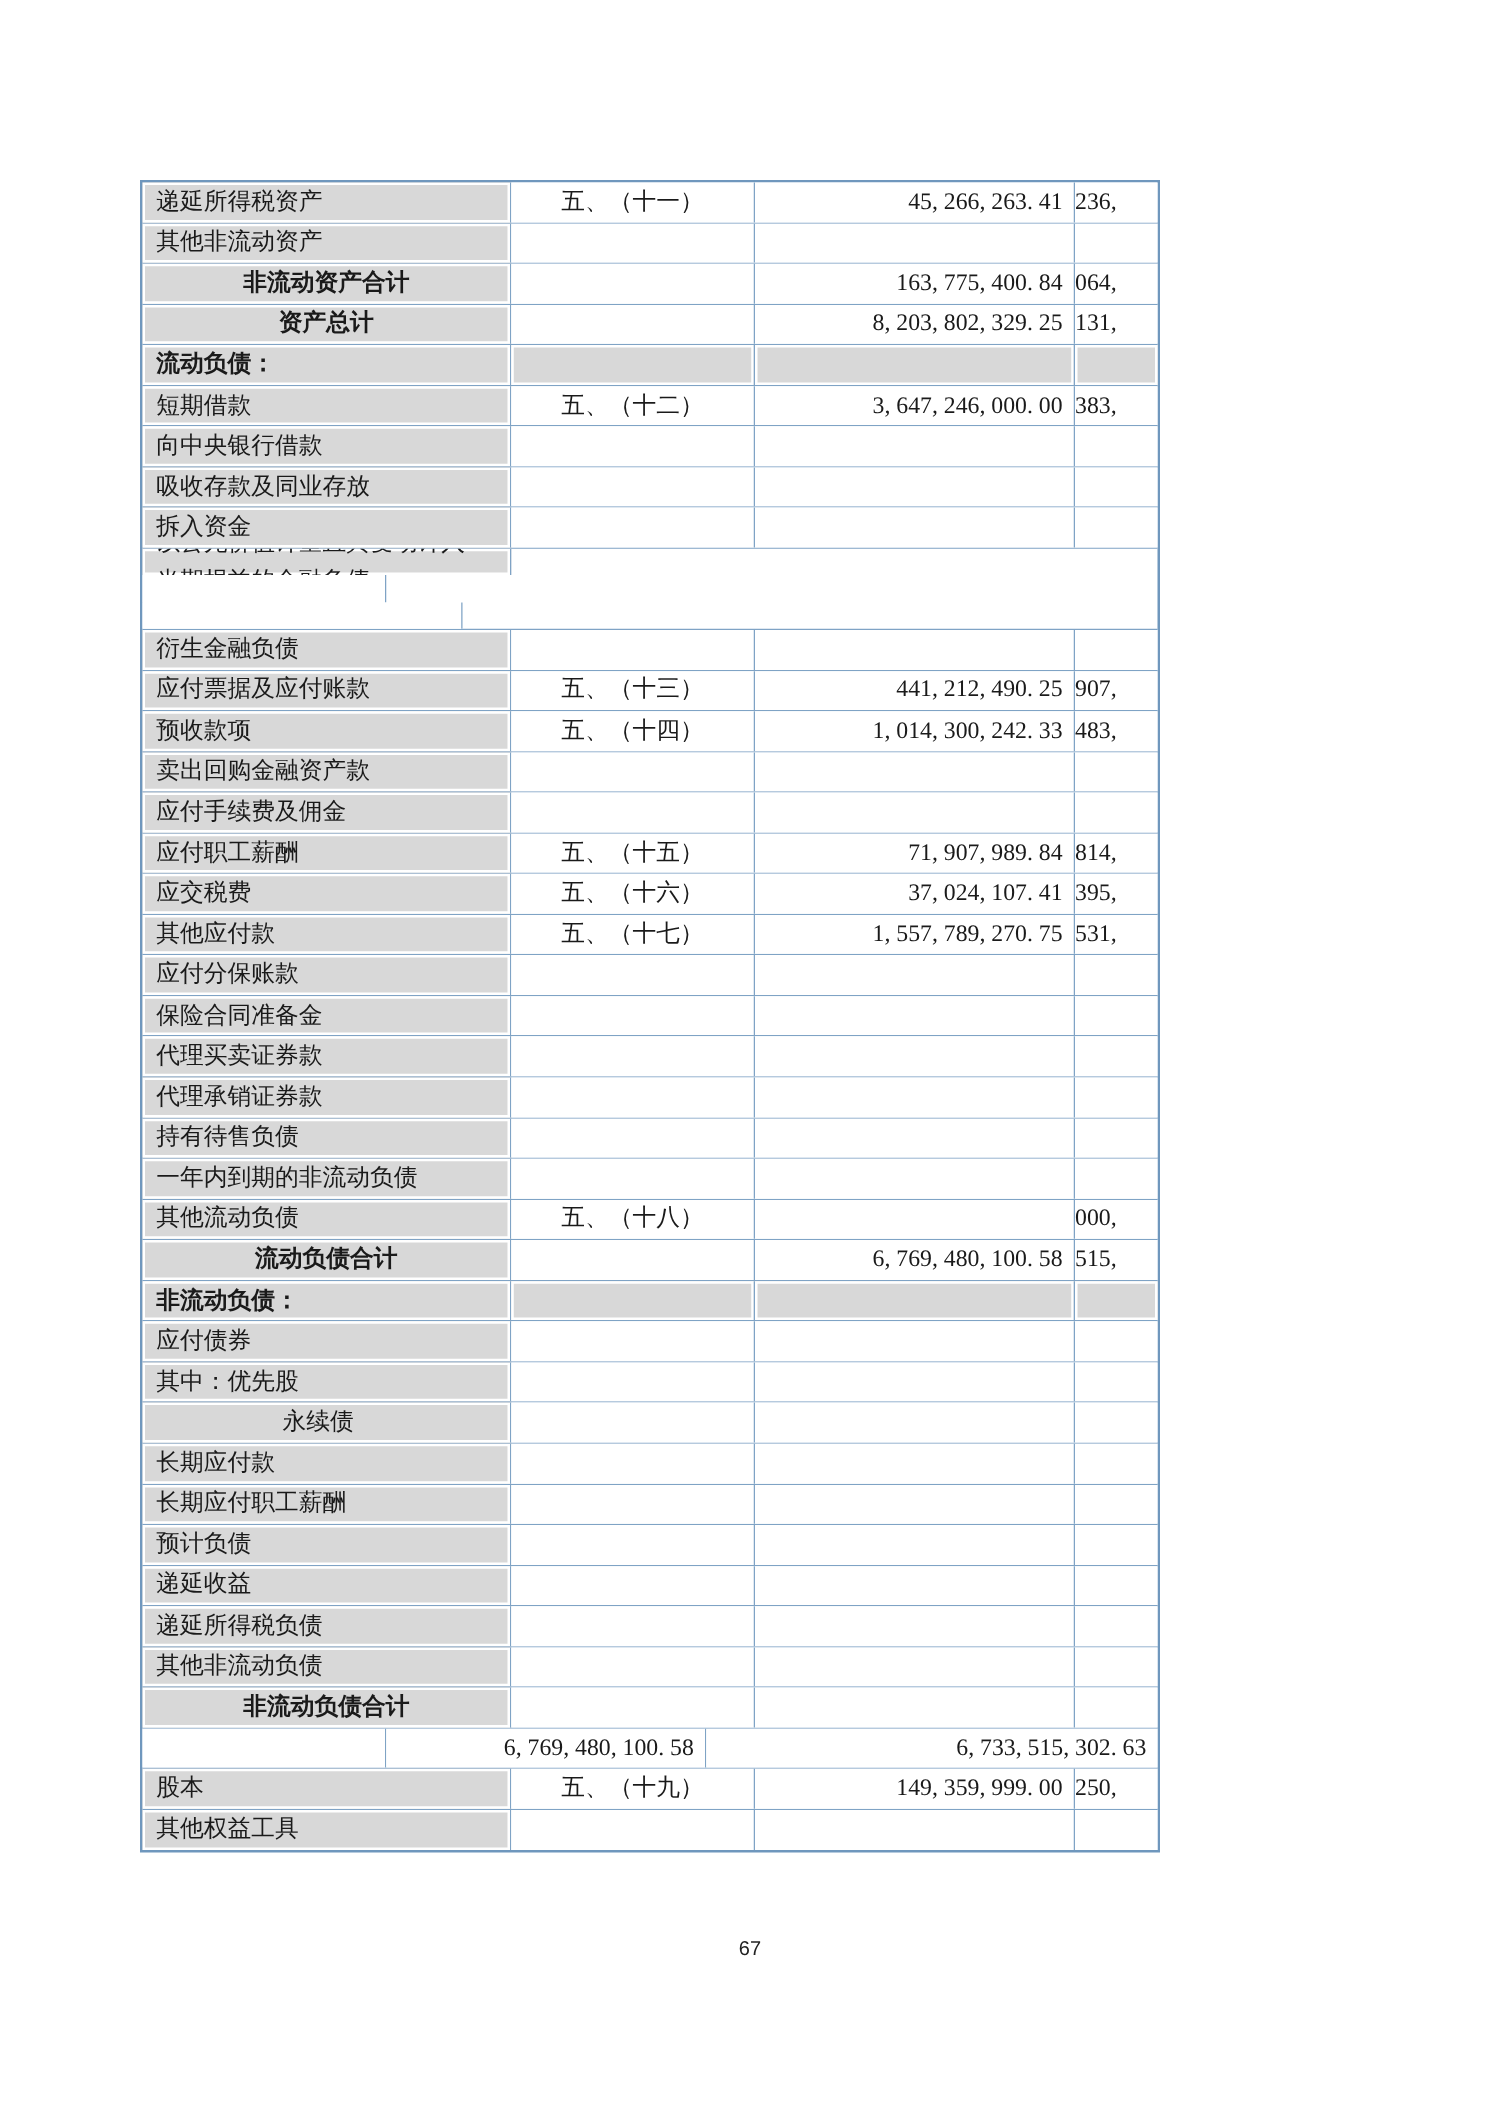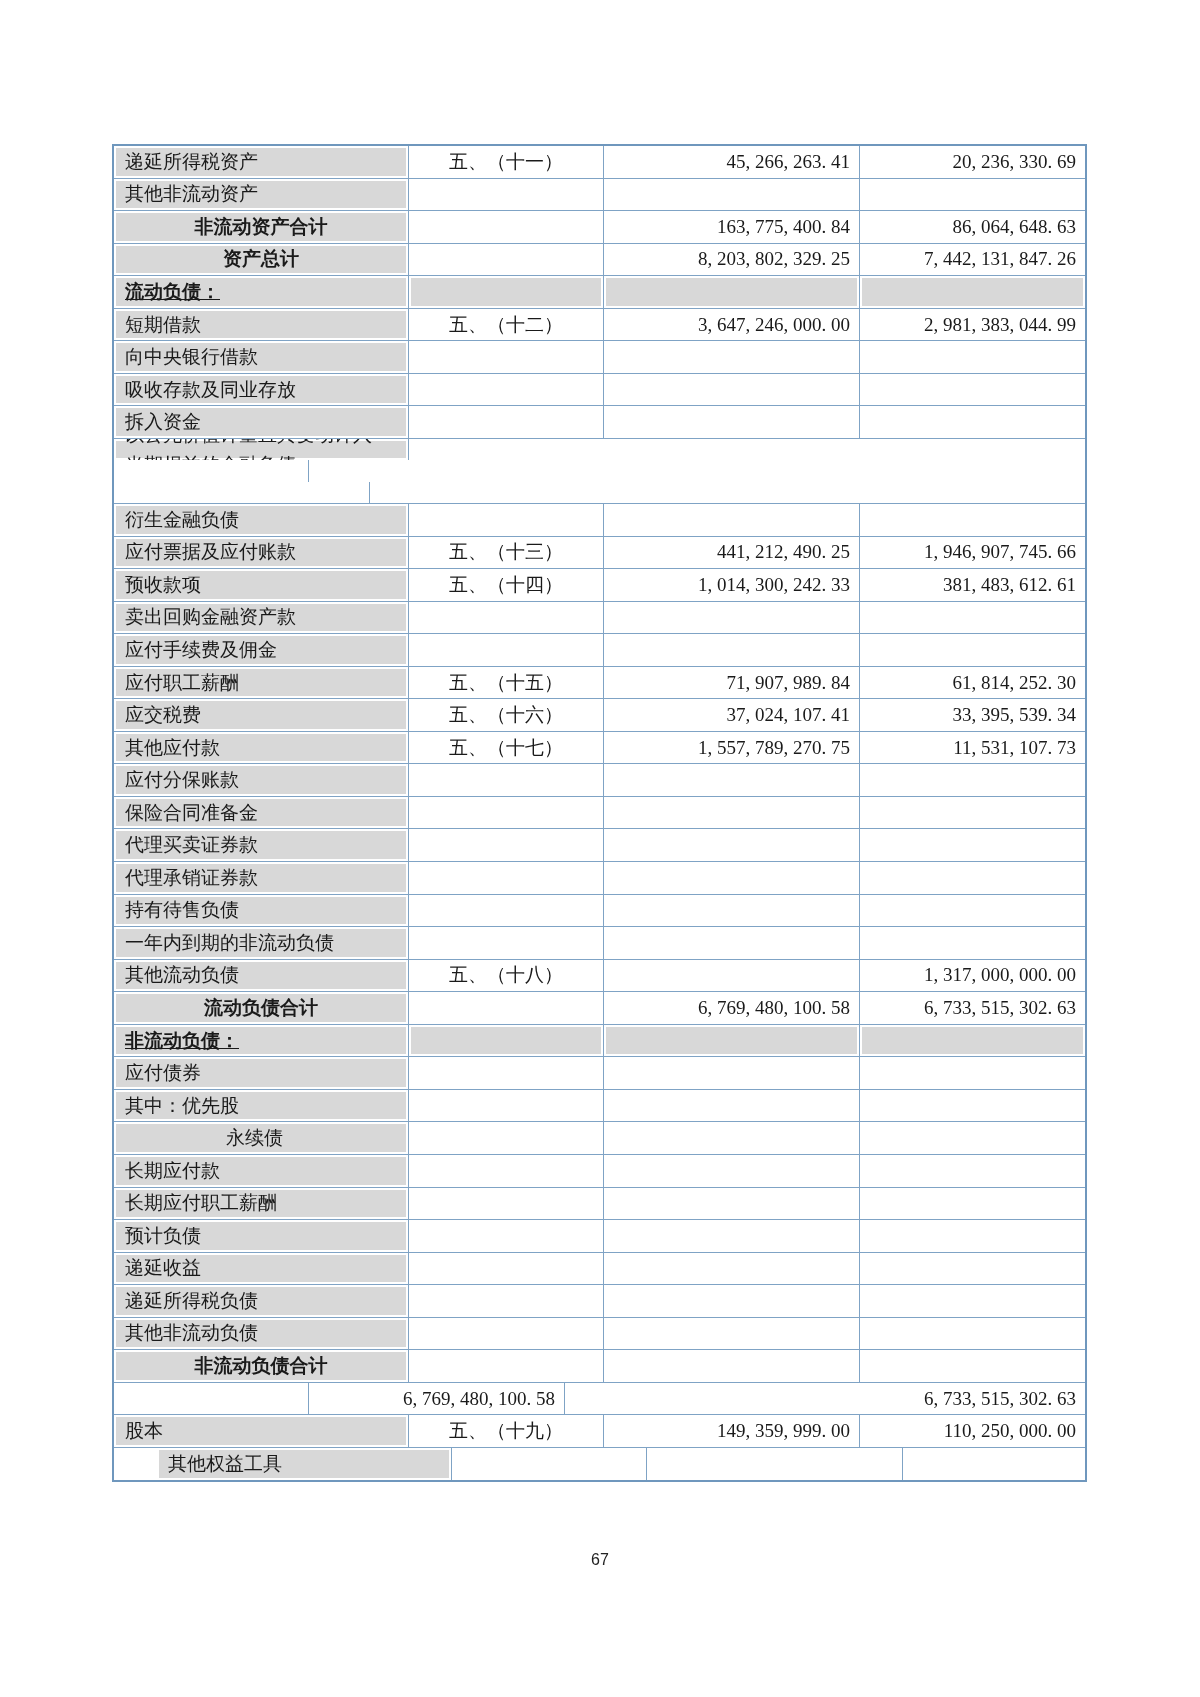--- a/index.html
+++ b/index.html
@@ -14,30 +14,30 @@
     background:#ffffff;
     font-family:"Liberation Serif","DejaVu Serif",serif;
     color:var(--text);
     position:relative;
   }
   .page{
     position:absolute;inset:0;background:#ffffff;overflow:hidden;
   }
   .tbl{
     position:absolute;
-    left:112px;top:144px;width:975px;
+    left:112px;top:144px;width:816px;
     border:2px solid var(--grid-outer);
     background:#ffffff;
   }
   .row{
     display:flex;
     height:32.56px;
     border-bottom:1px solid var(--grid);
   }
-  .row:last-child{border-bottom:none;margin-left:43px;}
+  .row:last-child{border-bottom:none;}
   .row.tall{height:65.1px;flex-direction:column;}
   .cell{
     height:100%;
     display:flex;
     align-items:center;
     font-size:19px;
     line-height:30px;
     overflow:hidden;
     background:#ffffff;
   }
@@ -67,21 +67,20 @@
   
   .row.subtotal .c-item{
     justify-content:center;
     padding-left:0;
     font-weight:bold;
   }
   
   .row.section .cell{
     background:var(--grey);
     box-shadow:inset 0 0 0 2px #ffffff;
-    text-decoration:underline;
   }
   .row.section .c-item{
     font-weight:bold;
   }
   .row .c-item.indent{
     padding-left:112px;
   }
   .page-number{
     position:absolute;
     left:0;right:0;

